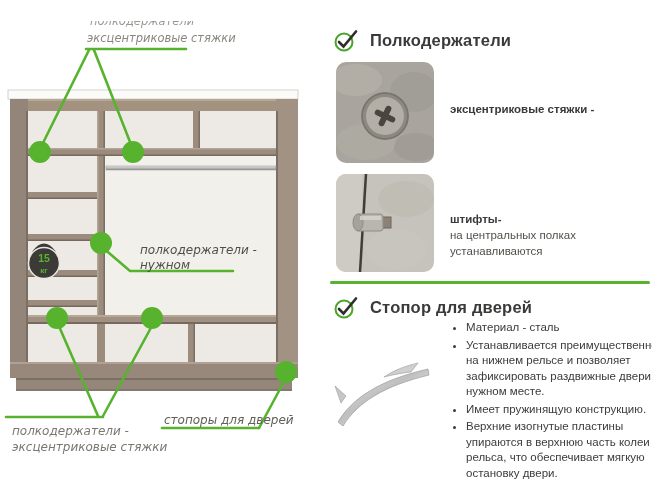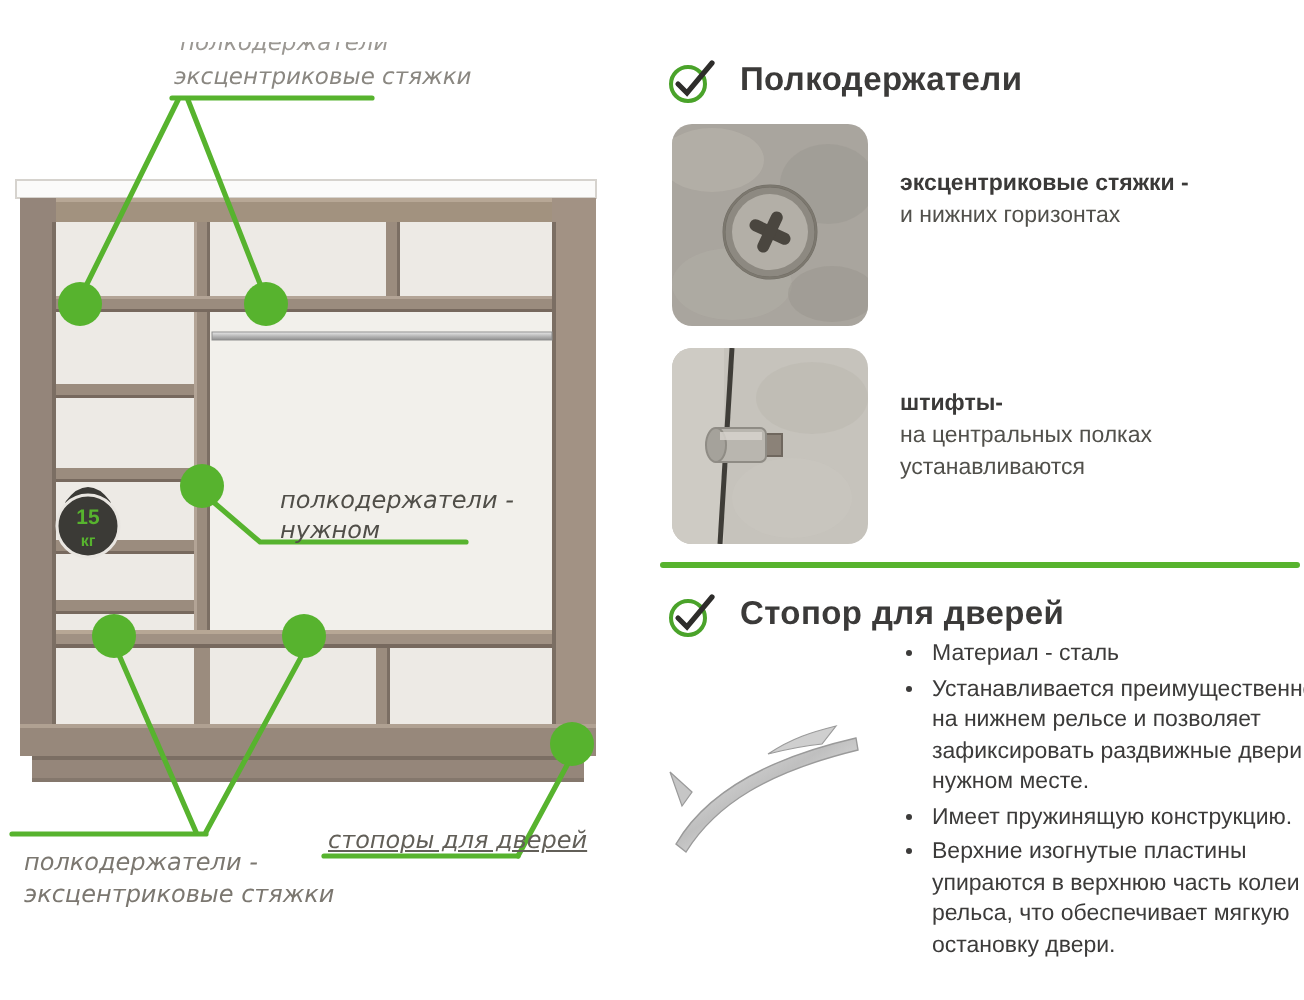--- a/index.html
+++ b/index.html
@@ -7,28 +7,28 @@
          font-family:"Liberation Sans","DejaVu Sans",sans-serif;}
   
   .lbl{position:absolute;font-family:"DejaVu Sans",sans-serif;font-style:italic;color:#7e7b75;
        font-size:11.5px;line-height:14px;white-space:nowrap;}
   #top-label-clip{position:absolute;left:90px;top:21px;height:8px;overflow:hidden;}
   #top-label-clip span{display:block;margin-top:-7px;font-family:"DejaVu Sans",sans-serif;
        font-style:italic;font-size:11.5px;color:#9b9893;white-space:nowrap;}
   #top-label2{left:87px;top:31px;color:#8a8781;}
   #mid-label{left:140px;top:243px;font-size:12px;line-height:15px;color:#504e48;}
   #bottom-left-label{left:12px;top:423px;font-size:12px;line-height:16px;color:#7b7770;}
-  #stopper-label{left:164px;top:413px;font-size:12px;color:#625f58;text-decoration:underline;}
+  #stopper-label{left:164px;top:413px;font-size:12px;color:#625f58;}
   
   .section-head{position:absolute;display:flex;align-items:center;gap:10px;}
   .section-title{font-size:16.5px;font-weight:bold;color:#3b3a39;letter-spacing:.2px;}
   .photo{position:absolute;border-radius:10px;overflow:hidden;}
   .term{font-weight:bold;font-size:11.5px;color:#3a3938;line-height:16px;}
   .desc{font-size:11.5px;color:#51504b;line-height:16px;}
-  .desc-block{position:absolute;white-space:nowrap;}
+  .desc-block{position:absolute;white-space:nowrap;margin-top:17px;}
   #green-divider{position:absolute;left:330px;top:281px;width:320px;height:3px;
                  background:var(--green,#57b32e);border-radius:2px;}
   #stopper-bullets{position:absolute;left:452px;top:320px;width:200px;margin:0;
                    padding:0 0 0 14px;font-size:11.5px;color:#3c3b3a;line-height:15.5px;}
   #stopper-bullets li{margin-bottom:2px;}
   svg{display:block;}
 </style>
 </head>
 <body>
 
@@ -161,21 +161,20 @@
       <circle cx="49" cy="54" r="19" fill="#b3afa7"></circle>
       <g transform="rotate(25 49 54)" stroke="#4a463f" stroke-width="6" stroke-linecap="round">
         <path d="M41 54 H57"></path>
           <path d="M49 46 V62"></path>
       </g>
       <circle cx="49" cy="54" r="23" fill="none" stroke="#7c786f" stroke-width="1"></circle>
     </svg>
   </div>
   <div class="desc-block" style="left:450px;top:84px;">
     <div class="term">эксцентриковые стяжки -</div>
-    <div class="desc">и нижних горизонтах</div>
   </div>
 
   <div class="photo" style="left:336px;top:174px;width:98px;height:98px;">
     <svg width="98" height="98" viewBox="0 0 98 98">
       <rect width="98" height="98" fill="#c6c3bc"></rect>
       <rect x="0" width="26" height="98" fill="#cecbc4"></rect>
       <ellipse cx="70" cy="25" rx="28" ry="18" fill="#bdbab2" opacity="0.7"></ellipse>
       <ellipse cx="60" cy="75" rx="30" ry="20" fill="#c9c6bf" opacity="0.7"></ellipse>
       <path d="M30 0 L24 98" stroke="#3f3d38" stroke-width="2.5"></path>
       <rect x="44" y="43" width="11" height="11" fill="#8b8278" stroke="#6f675e" stroke-width="1"></rect>

